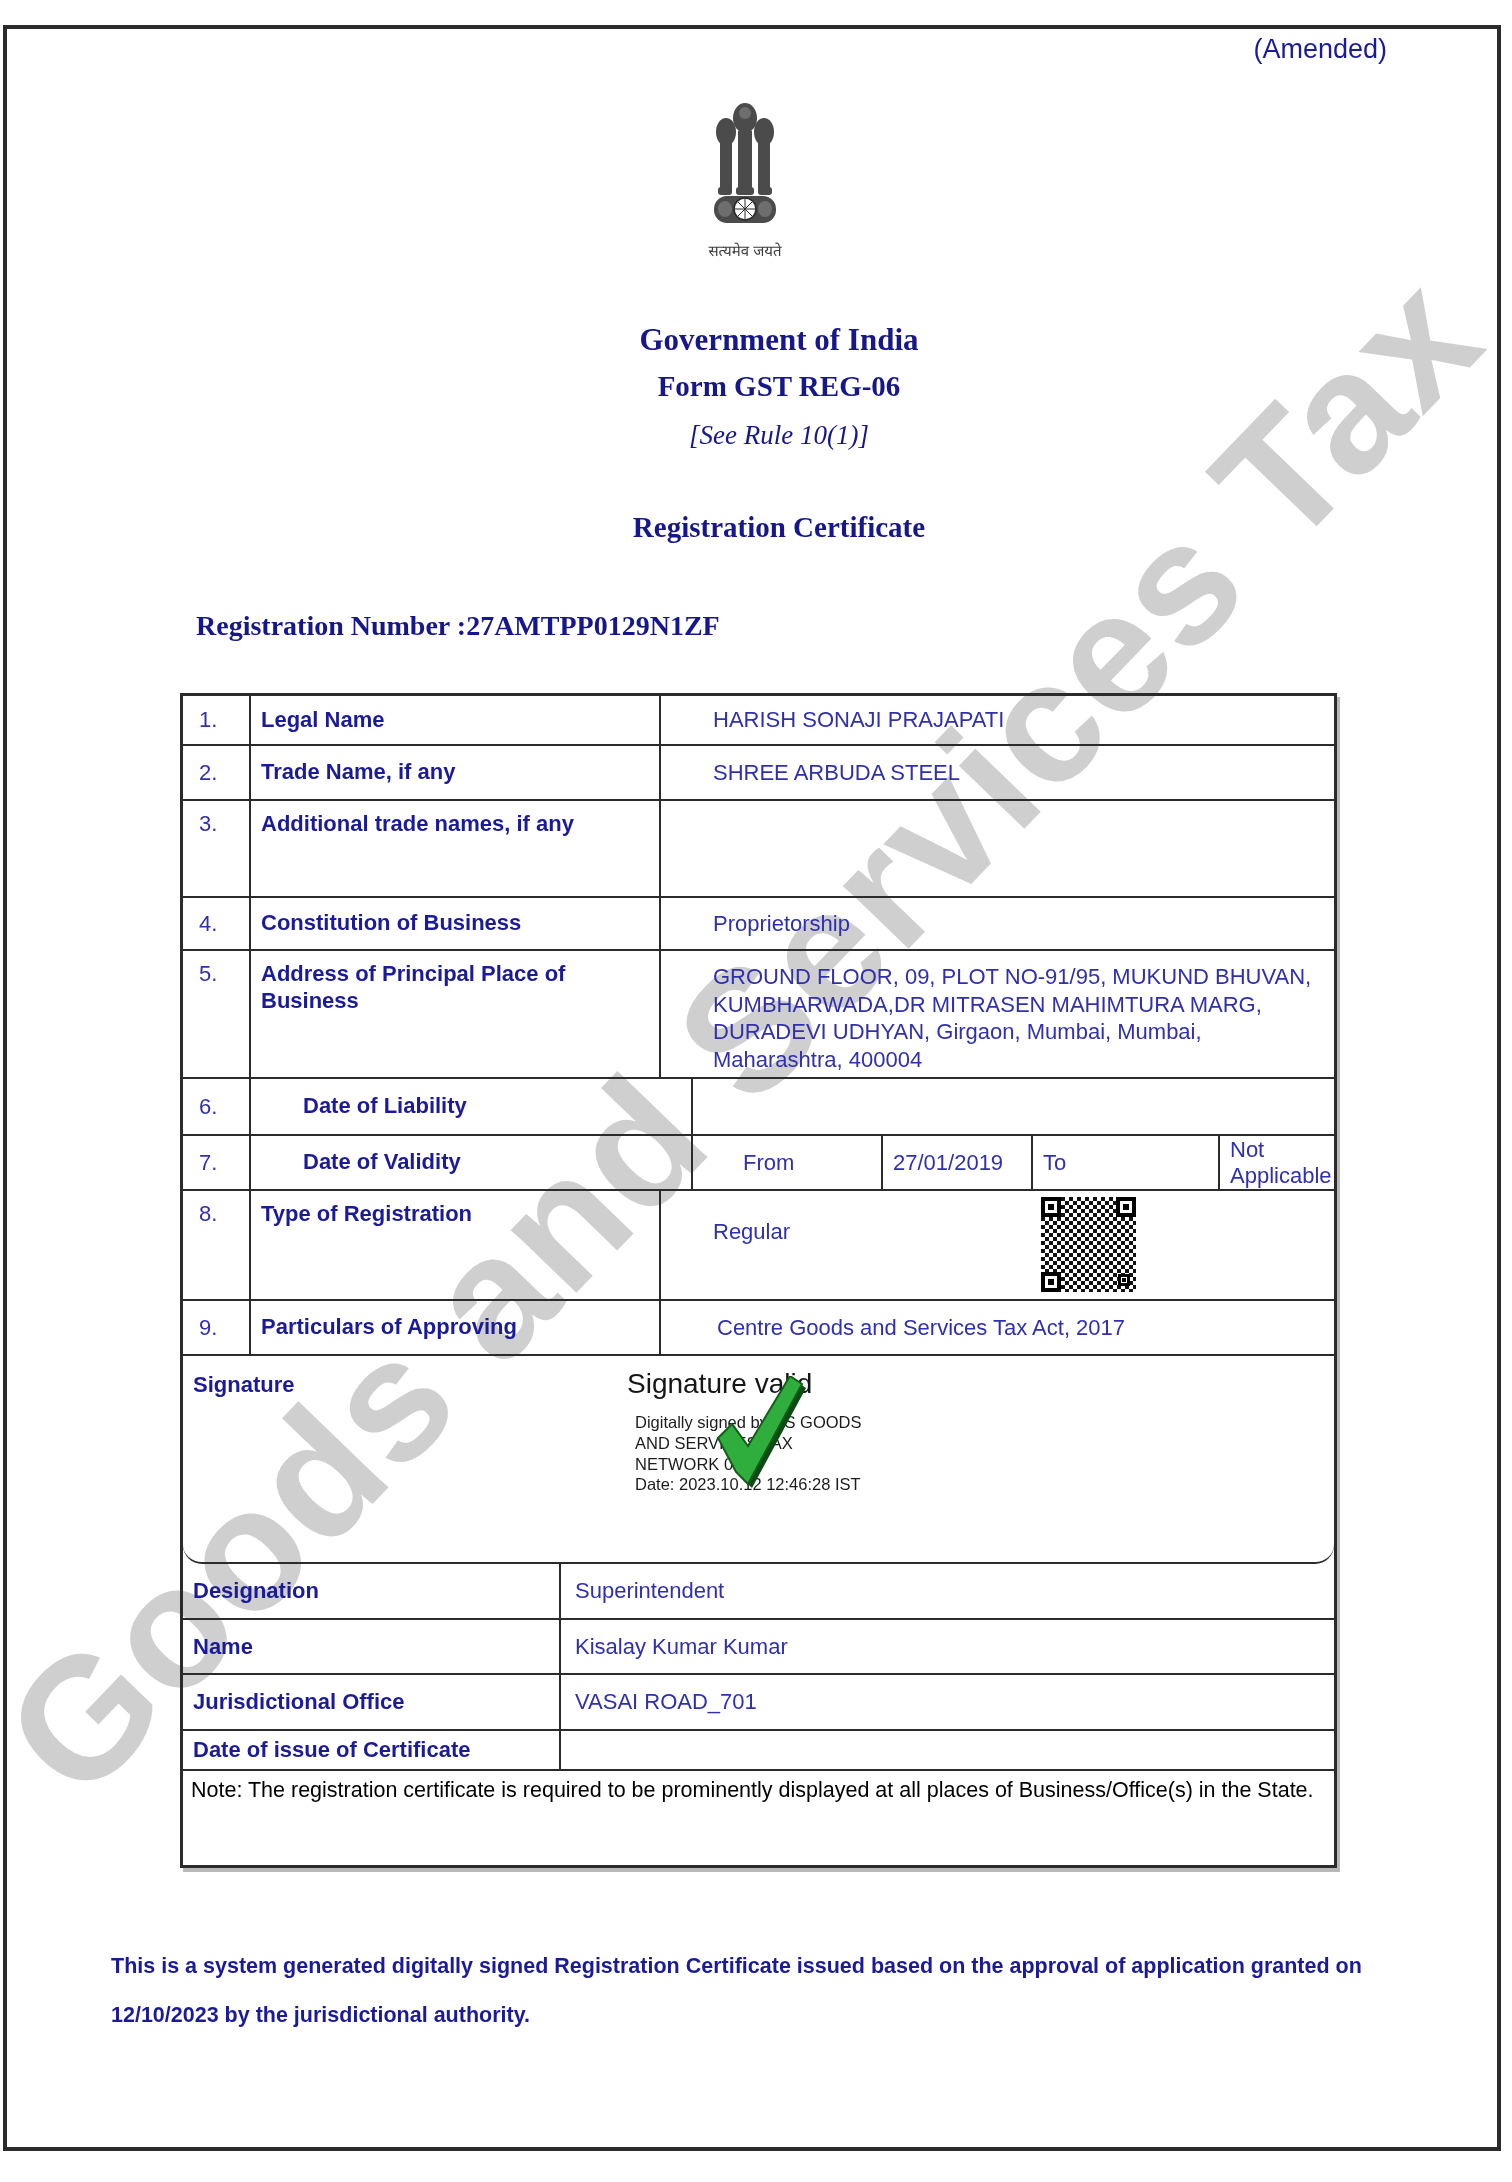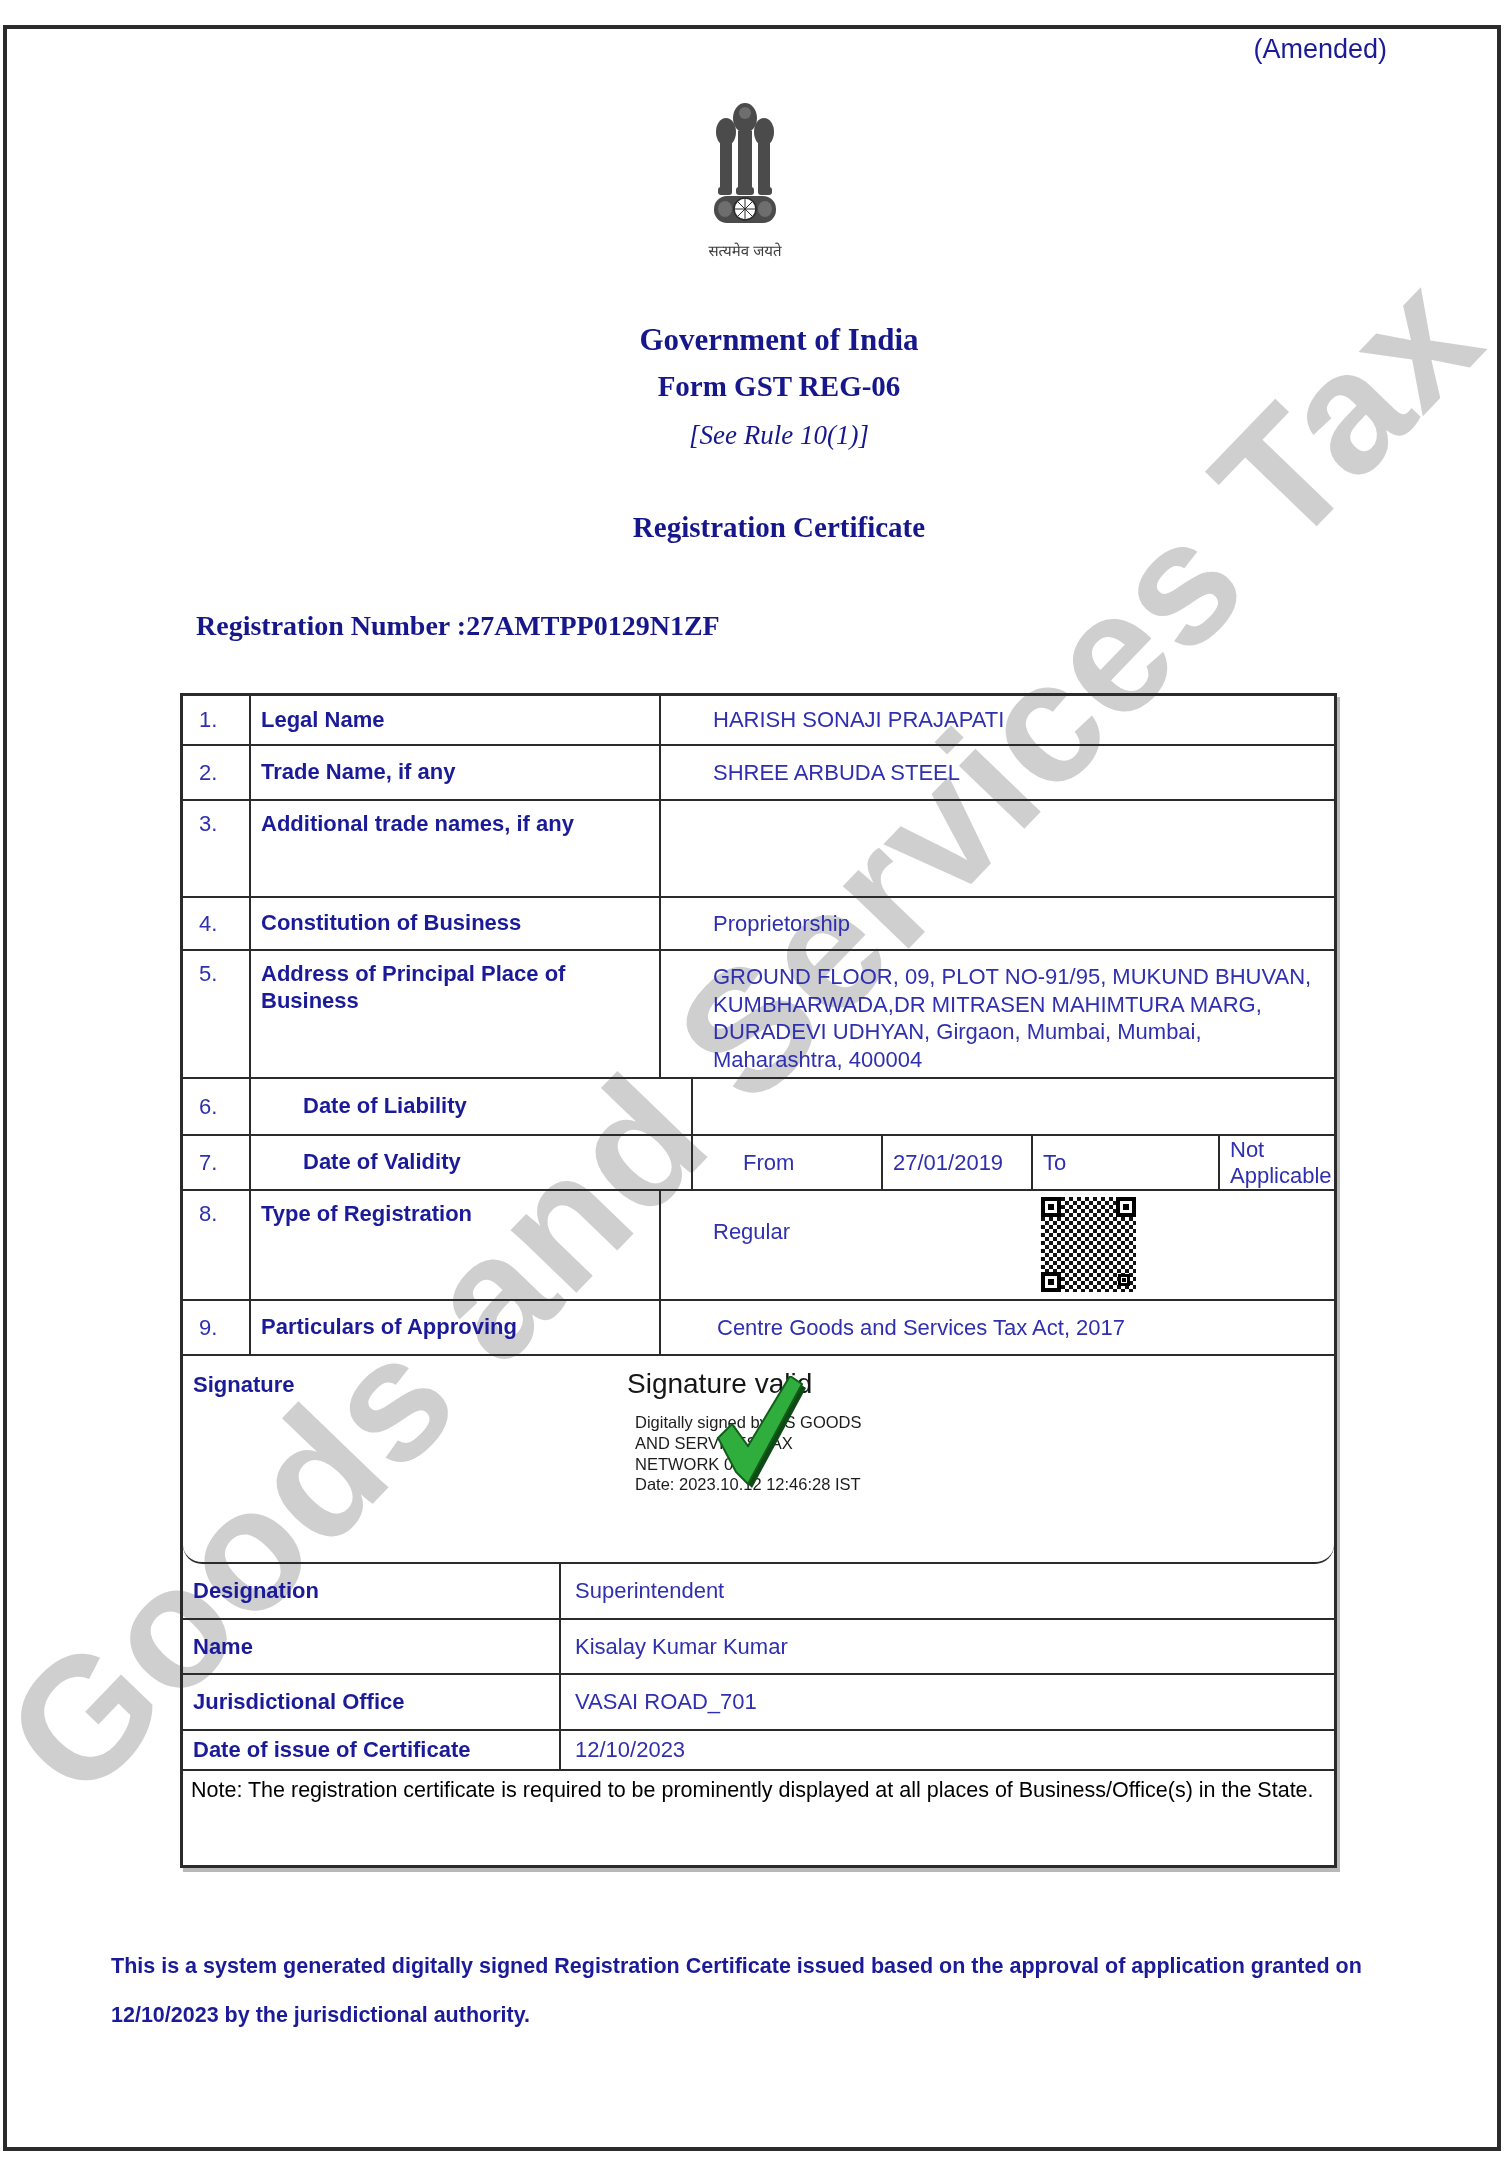--- a/index.html
+++ b/index.html
@@ -214,21 +214,20 @@
     <div class="trow" style="height:55px">
       <div class="o-label">Name</div>
       <div class="o-value">Kisalay Kumar Kumar</div>
     </div>
     <div class="trow" style="height:56px">
       <div class="o-label">Jurisdictional Office</div>
       <div class="o-value">VASAI ROAD_701</div>
     </div>
     <div class="trow" style="height:40px">
       <div class="o-label">Date of issue of Certificate</div>
-      <div class="o-value">12/10/2023</div>
     </div>
 
     <div class="trow note-row" style="height:94px">Note: The registration certificate is required to be prominently displayed at all places of Business/Office(s) in the State.</div>
 
   </div>
 
   <div class="footer">This is a system generated digitally signed Registration Certificate issued based on the approval of application granted on 12/10/2023 by the jurisdictional authority.</div>
 
 </div>
 

